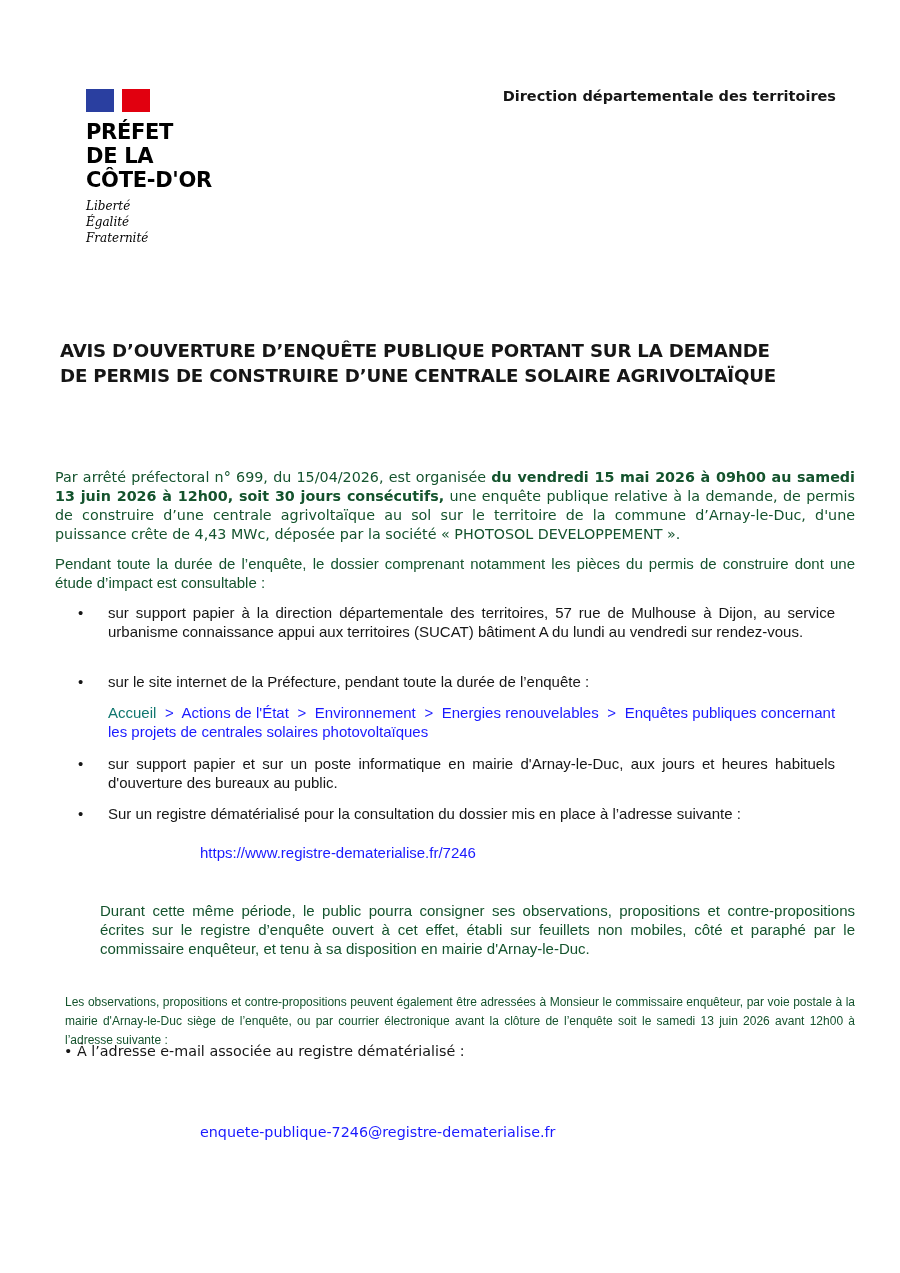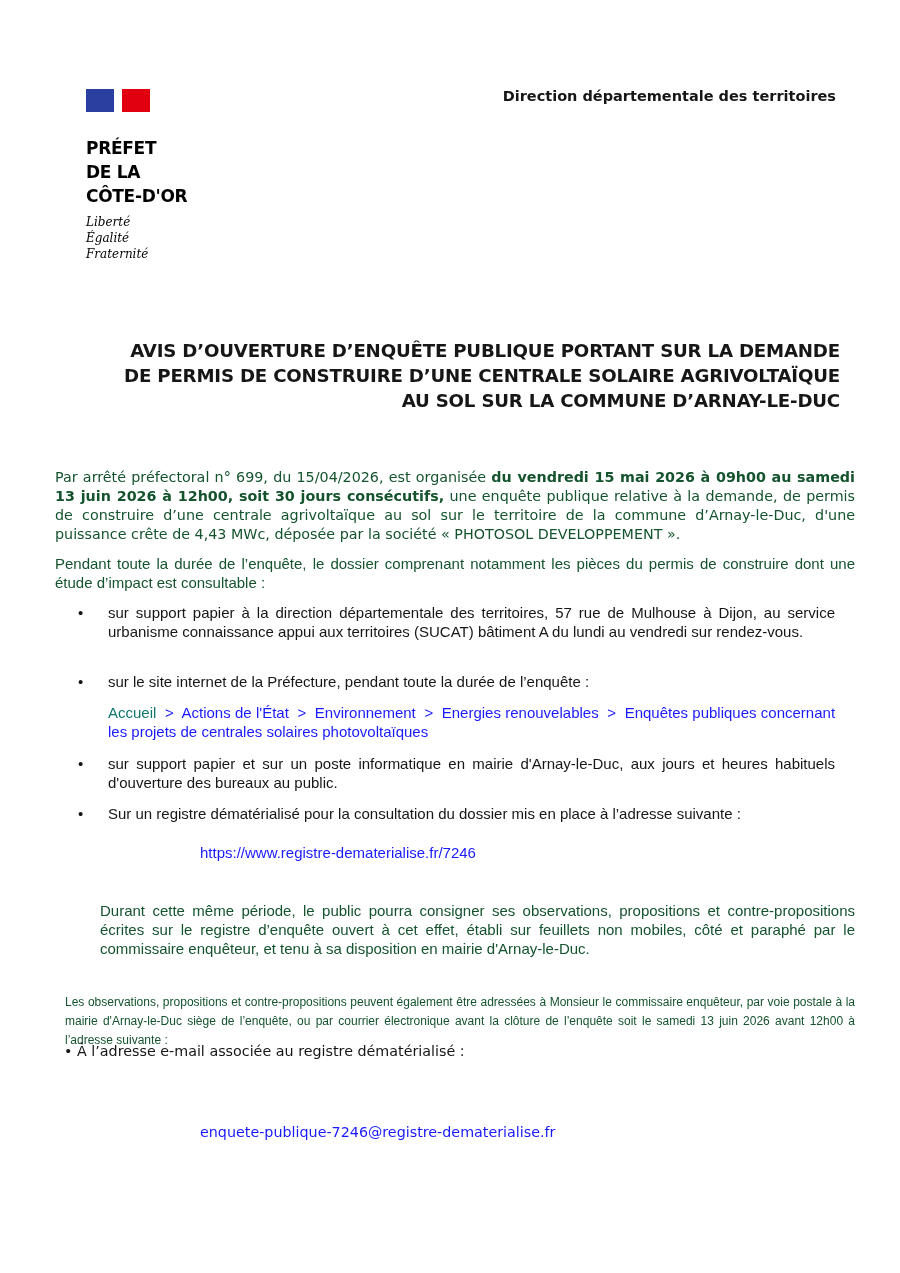--- a/index.html
+++ b/index.html
@@ -4,27 +4,27 @@
 <style>
   html, body { margin: 0; padding: 0; background: #ffffff; }
   body { width: 900px; height: 1273px; position: relative; overflow: hidden; color: #1a1a1a;
          font-family: "DejaVu Sans", sans-serif; }
   .page { position: absolute; inset: 0; }
   .logo { position: absolute; left: 86px; top: 89px; width: 150px; }
   .flag { display: flex; width: 64px; height: 23px; }
   .flag .b { width: 28px; background: #2a3fa0; position: relative; }
   .flag .w { width: 8px; background: #ffffff; position: relative; }
   .flag .r { width: 28px; background: #e1000f; }
-  .prefet { margin-top: 24px; font-family: "DejaVu Sans", sans-serif; font-weight: bold; font-size: 17px;
+  .prefet { margin-top: 8px; font-family: "DejaVu Sans", sans-serif; font-weight: bold; font-size: 21px;
             line-height: 24px; letter-spacing: -0.3px; color: #000; }
   .devise { margin-top: 6px; font-family: "DejaVu Serif", serif; font-style: italic; font-size: 12px;
             line-height: 16px; color: #000; }
   .direction { position: absolute; right: 64px; top: 86px; text-align: left;
                font-family: "DejaVu Sans", sans-serif; font-weight: bold; font-size: 14.5px; line-height: 21px; color: #161616; }
-  .title { position: absolute; left: 60px; right: 60px; top: 338px; text-align: right;
+  .title { position: absolute; left: 60px; right: 60px; top: 338px; text-align: left;
            font-family: "DejaVu Sans", sans-serif; font-weight: bold; font-size: 18.2px; line-height: 25px;
            color: #161616; letter-spacing: -0.2px; }
   .p { position: absolute; font-size: 14.3px; line-height: 19px; text-align: justify; color: #14532d; }
   .p1 { left: 55px; right: 45px; top: 468px; }
   .p1 b { font-weight: bold; }
   .p2 { left: 55px; right: 45px; top: 554px; font-family: "Liberation Sans", sans-serif; font-size: 15px; }
   .bullet { position: absolute; font-family: "Liberation Sans", sans-serif; font-size: 15px; line-height: 19px; color: #161616; }
   .bullet .dot { position: absolute; left: 0; top: 0; }
   .bullet .txt { position: absolute; left: 30px; width: 727px; text-align: justify; }
   .b1 { left: 78px; top: 603px; }
@@ -63,21 +63,20 @@
     </div>
   </div>
 
   <div class="direction">
     <div>Direction départementale des territoires</div>
   </div>
 
   <div class="title">
     <div>AVIS D’OUVERTURE D’ENQUÊTE PUBLIQUE PORTANT SUR LA DEMANDE</div>
     <div>DE PERMIS DE CONSTRUIRE D’UNE CENTRALE SOLAIRE AGRIVOLTAÏQUE</div>
-    <div>AU SOL SUR LA COMMUNE D’ARNAY-LE-DUC</div>
   </div>
 
   <div class="p p1"><span>Par arrêté préfectoral n° 699, du 15/04/2026, est organisée </span><b>du vendredi 15 mai 2026 à 09h00 au samedi 13 juin 2026 à 12h00, soit 30 jours consécutifs,</b><span> une enquête publique relative à la demande, de permis de construire d’une centrale agrivoltaïque au sol sur le territoire de la commune d’Arnay-le-Duc, d'une puissance crête de 4,43 MWc, déposée par la société « PHOTOSOL DEVELOPPEMENT ».</span></div>
 
   <div class="p p2">Pendant toute la durée de l’enquête, le dossier comprenant notamment les pièces du permis de construire dont une étude d’impact est consultable :</div>
 
   <div class="bullet b1">
     <span class="dot">•</span>
     <span class="txt">sur support papier à la direction départementale des territoires, 57 rue de Mulhouse à Dijon, au service urbanisme connaissance appui aux territoires (SUCAT) bâtiment A du lundi au vendredi sur rendez-vous.</span>
   </div>

